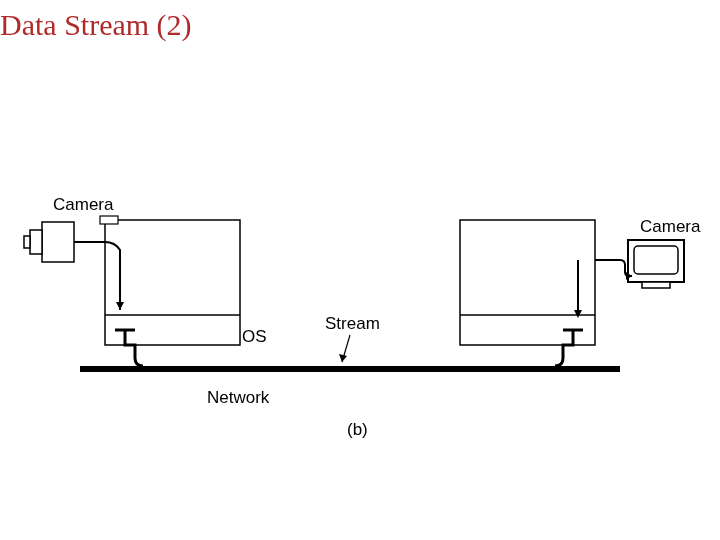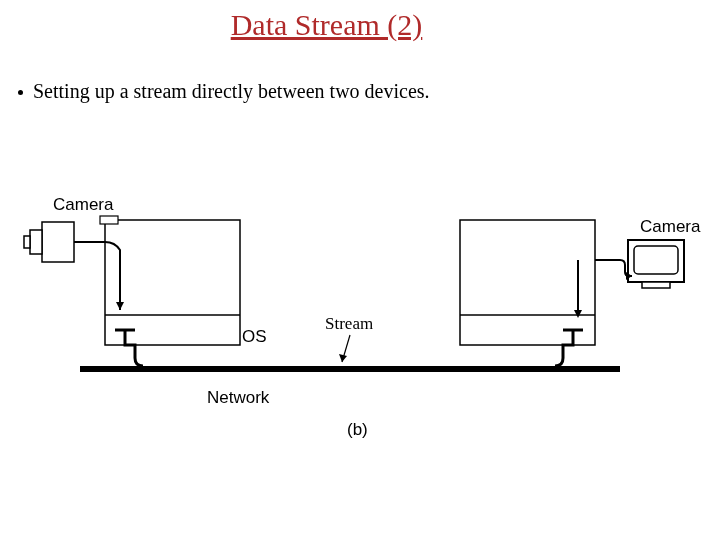--- a/index.html
+++ b/index.html
@@ -14,24 +14,22 @@
   .stage {
     position: relative;
     width: 720px;
     height: 540px;
   }
   .title {
     position: absolute;
     top: 8px;
     left: 0;
     width: 653px;
-    text-align: center;
     font-size: 30px;
     color: #b02a2a;
-    text-decoration: underline;
   }
   .bullet-row {
     position: absolute;
     top: 80px;
     left: 18px;
     font-size: 20px;
     color: #000;
   }
   .bullet-row .dot {
     display: inline-block;
@@ -57,29 +55,26 @@
     height: 300px;
   }
 </style>
 </head>
 <body>
 
 <div class="stage">
 
   <div class="title">Data Stream (2)</div>
 
-  <div class="bullet-row">
-    <span class="dot"></span><span>Setting up a stream directly between two devices.</span>
-  </div>
 
   <div class="label" style="left:53px; top:195px;">Camera</div>
   <div class="label" style="left:640px; top:217px;">Camera</div>
   <div class="label" style="left:242px; top:327px;">OS</div>
   <div class="label" style="left:480px; top:327px;">OS</div>
-  <div class="label" style="left:325px; top:314px;font-family:Liberation Serif, serif;">Stream</div>
+  <div class="label" style="left:325px; top:314px;">Stream</div>
   <div class="label" style="left:207px; top:388px;">Network</div>
   <div class="label" style="left:347px; top:420px;">(b)</div>
 
   <svg class="diagram" viewBox="0 0 680 300">
 
     <rect x="85" y="60" width="135" height="125" fill="#fff" stroke="#000" stroke-width="1.5"></rect>
 
     <line x1="85" y1="155" x2="220" y2="155" stroke="#000" stroke-width="1.5"></line>
 
     <rect x="440" y="60" width="135" height="125" fill="#fff" stroke="#000" stroke-width="1.5"></rect>

